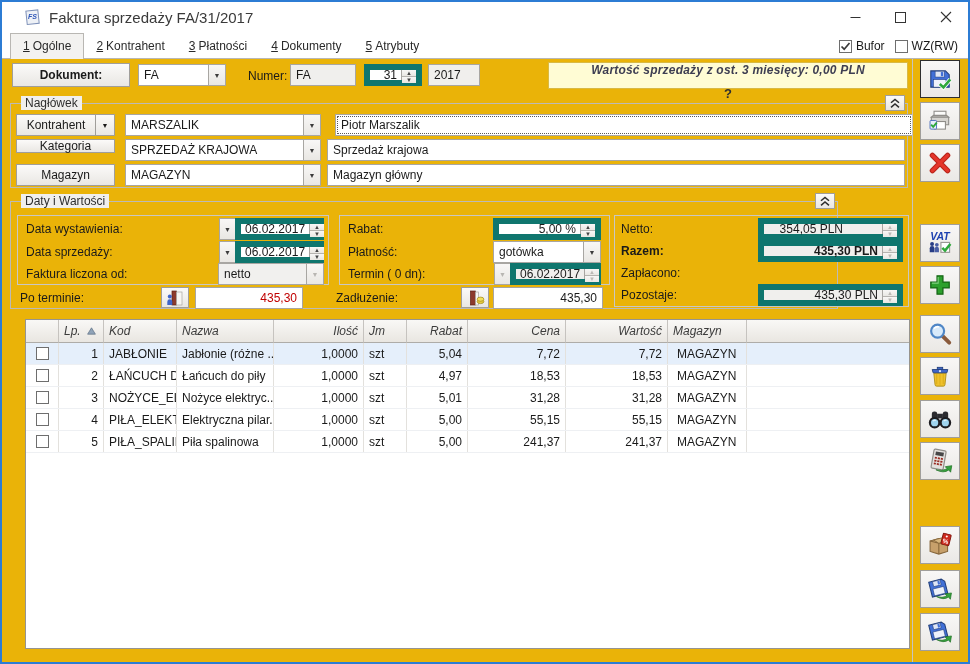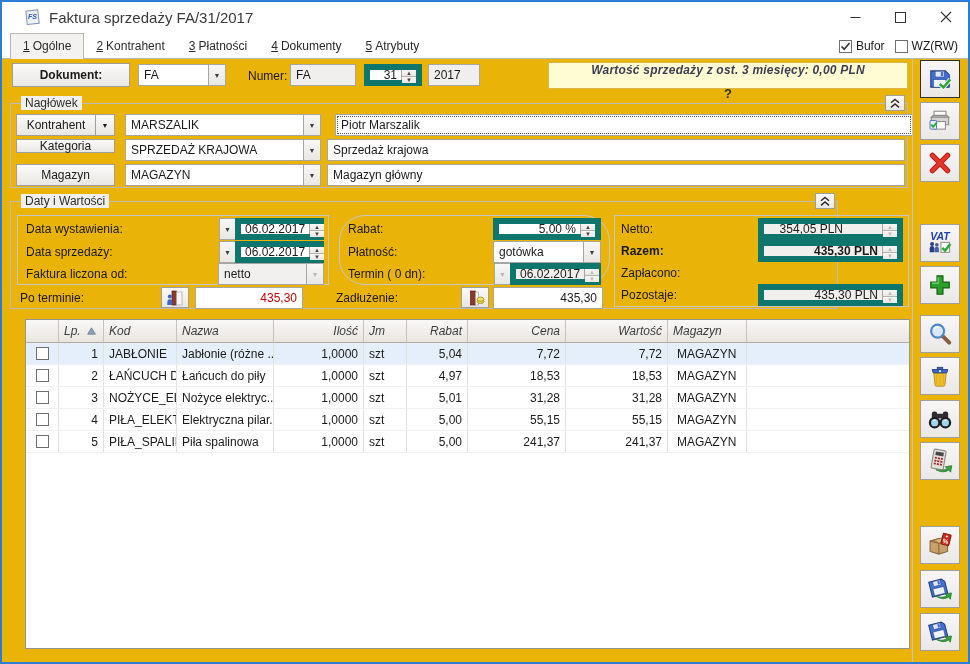--- a/index.html
+++ b/index.html
@@ -257,21 +257,21 @@
             </span>
         </div>
       </div>
       <span class="lbl" style="left:8px;top:47px;">Faktura liczona od:</span>
       <div class="combo ro abs" style="right:4px;top:47px;width:106px;">
         <span class="ct">netto</span>
           <span class="drop dis">▼</span>
       </div>
     </div>
 
-    <div class="panel" style="left:328px;top:13px;width:271px;height:70px;border-radius:26px;">
+    <div class="panel" style="left:328px;top:13px;width:271px;height:70px;">
       <span class="lbl" style="left:8px;top:2px;">Rabat:</span>
       <div class="fieldspin abs" style="right:8px;top:2px;width:108px;">
         <span class="val">5,00 %</span>
         <span class="spin">
             <span>▲</span>
             <span>▼</span>
           </span>
       </div>
       <span class="lbl" style="left:8px;top:25px;">Płatność:</span>
       <div class="combo abs" style="right:8px;top:25px;width:108px;">

